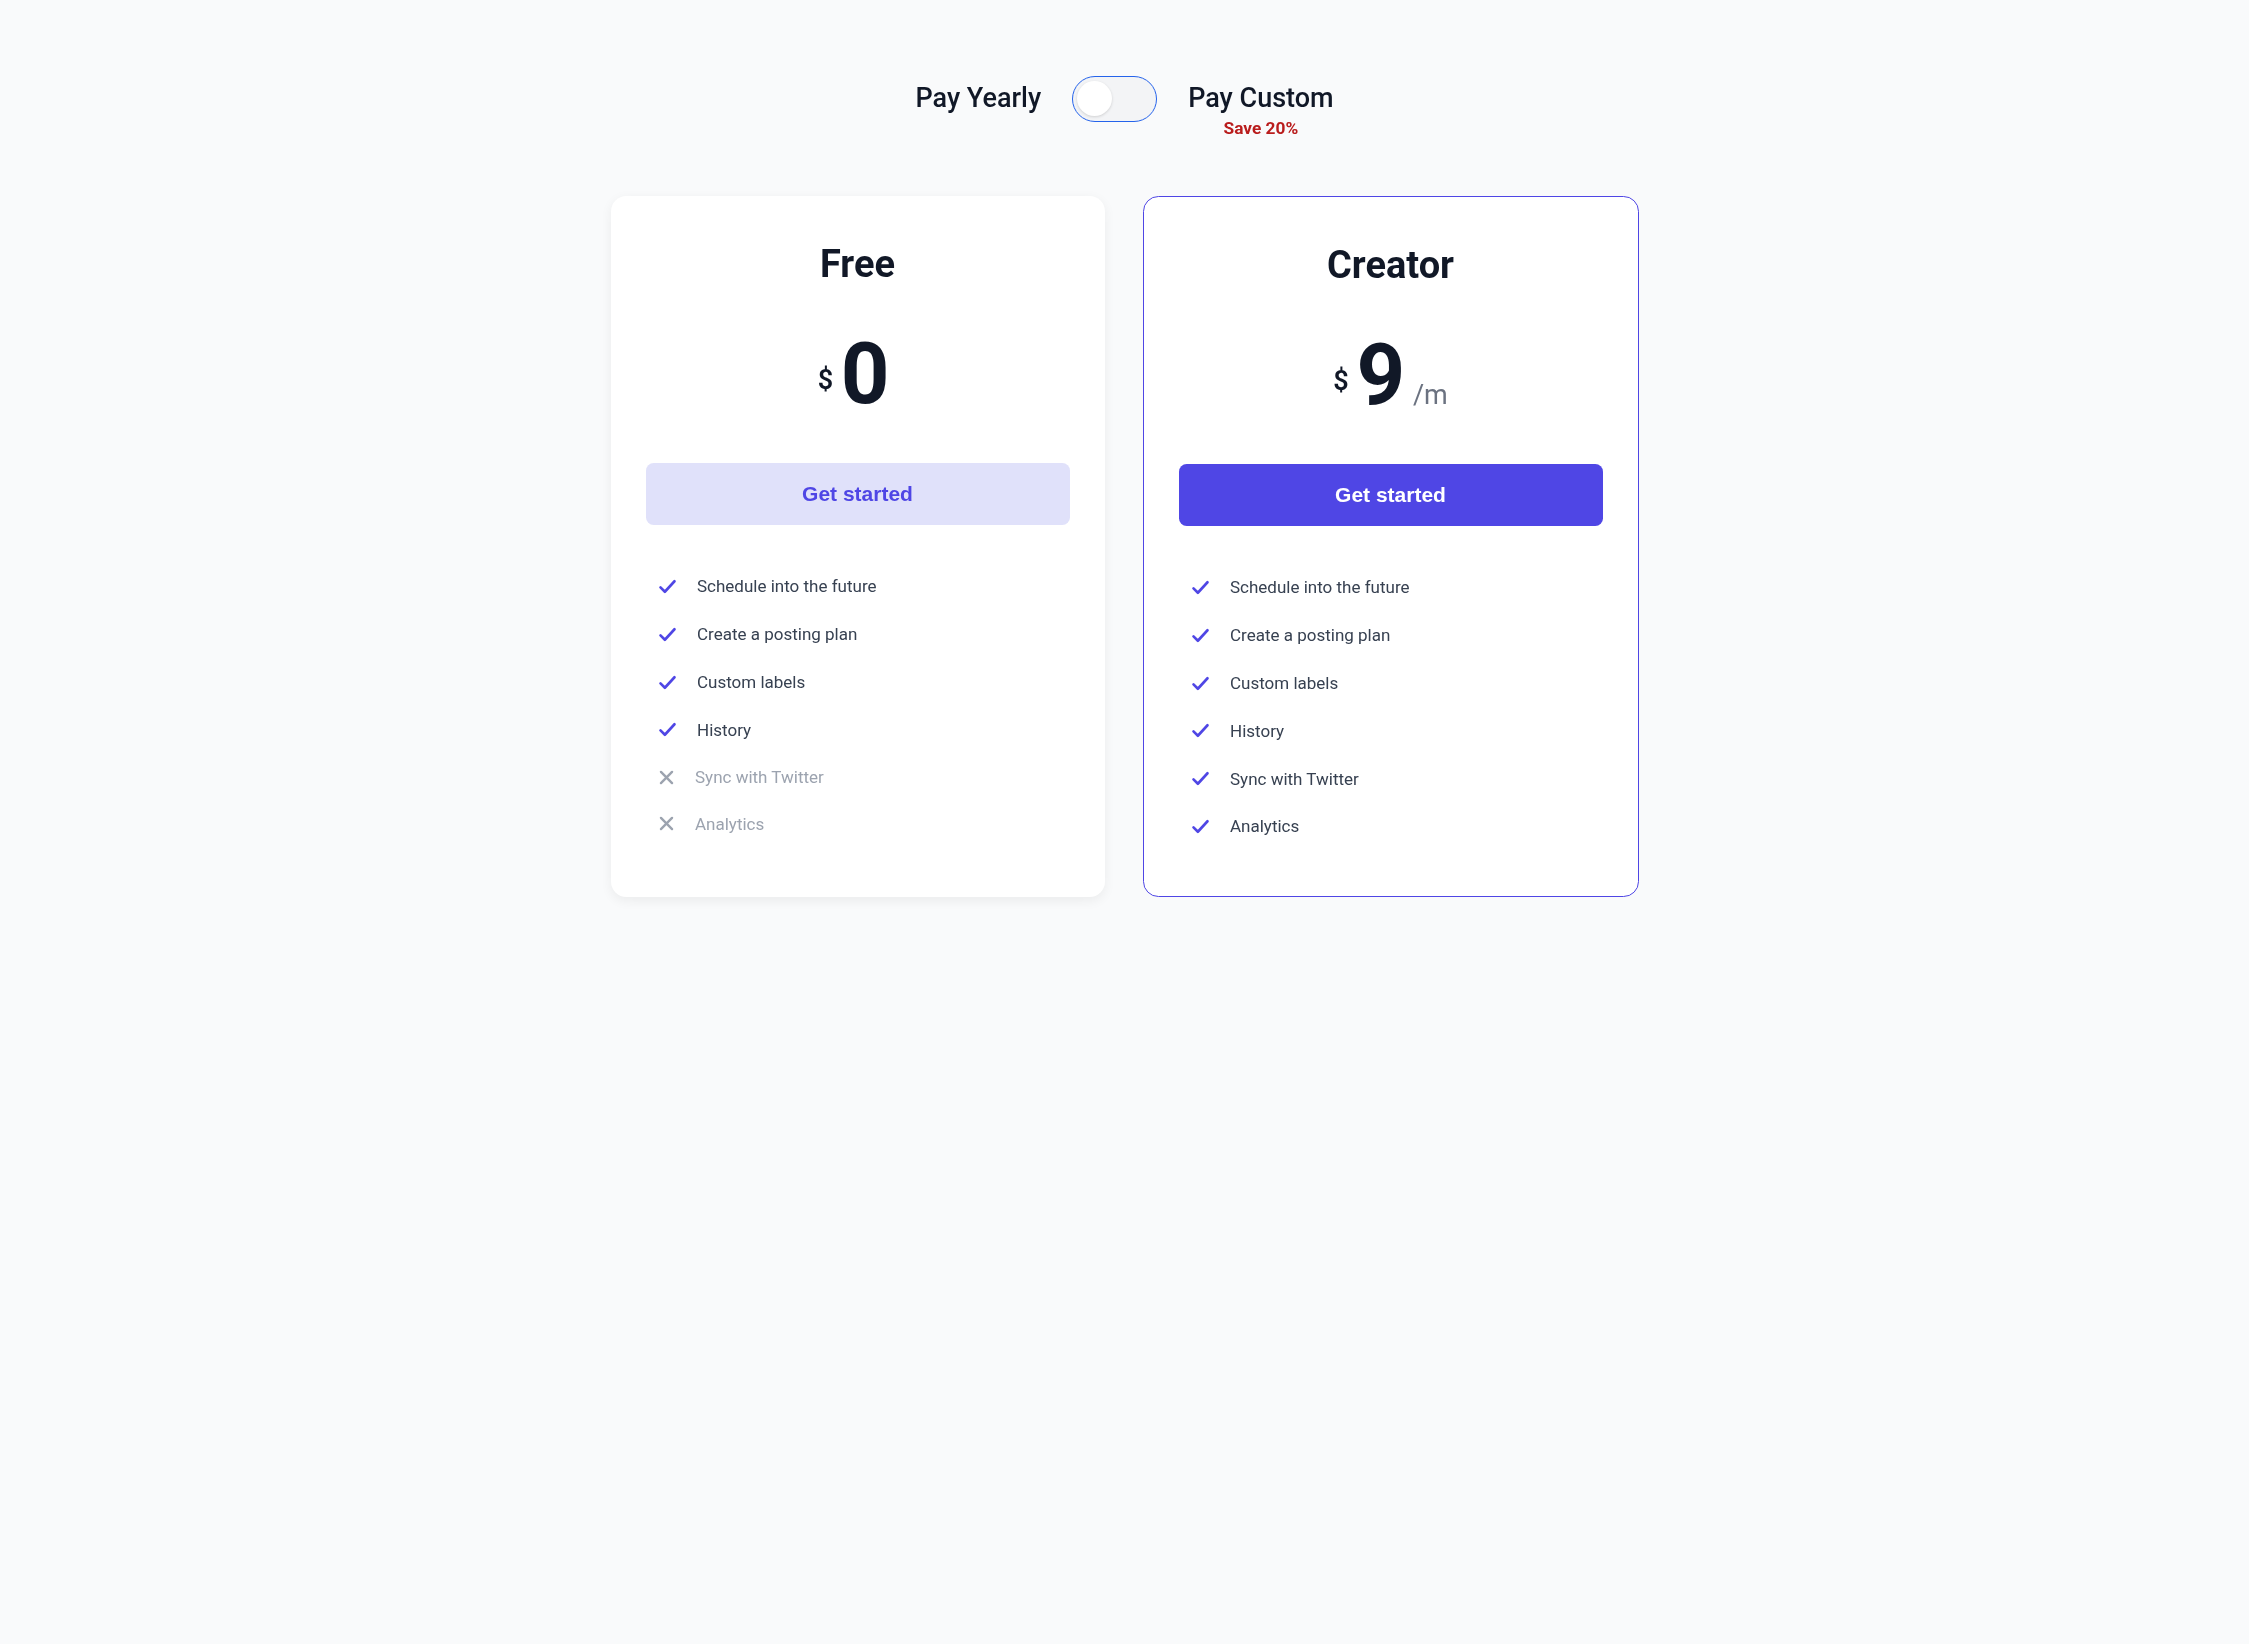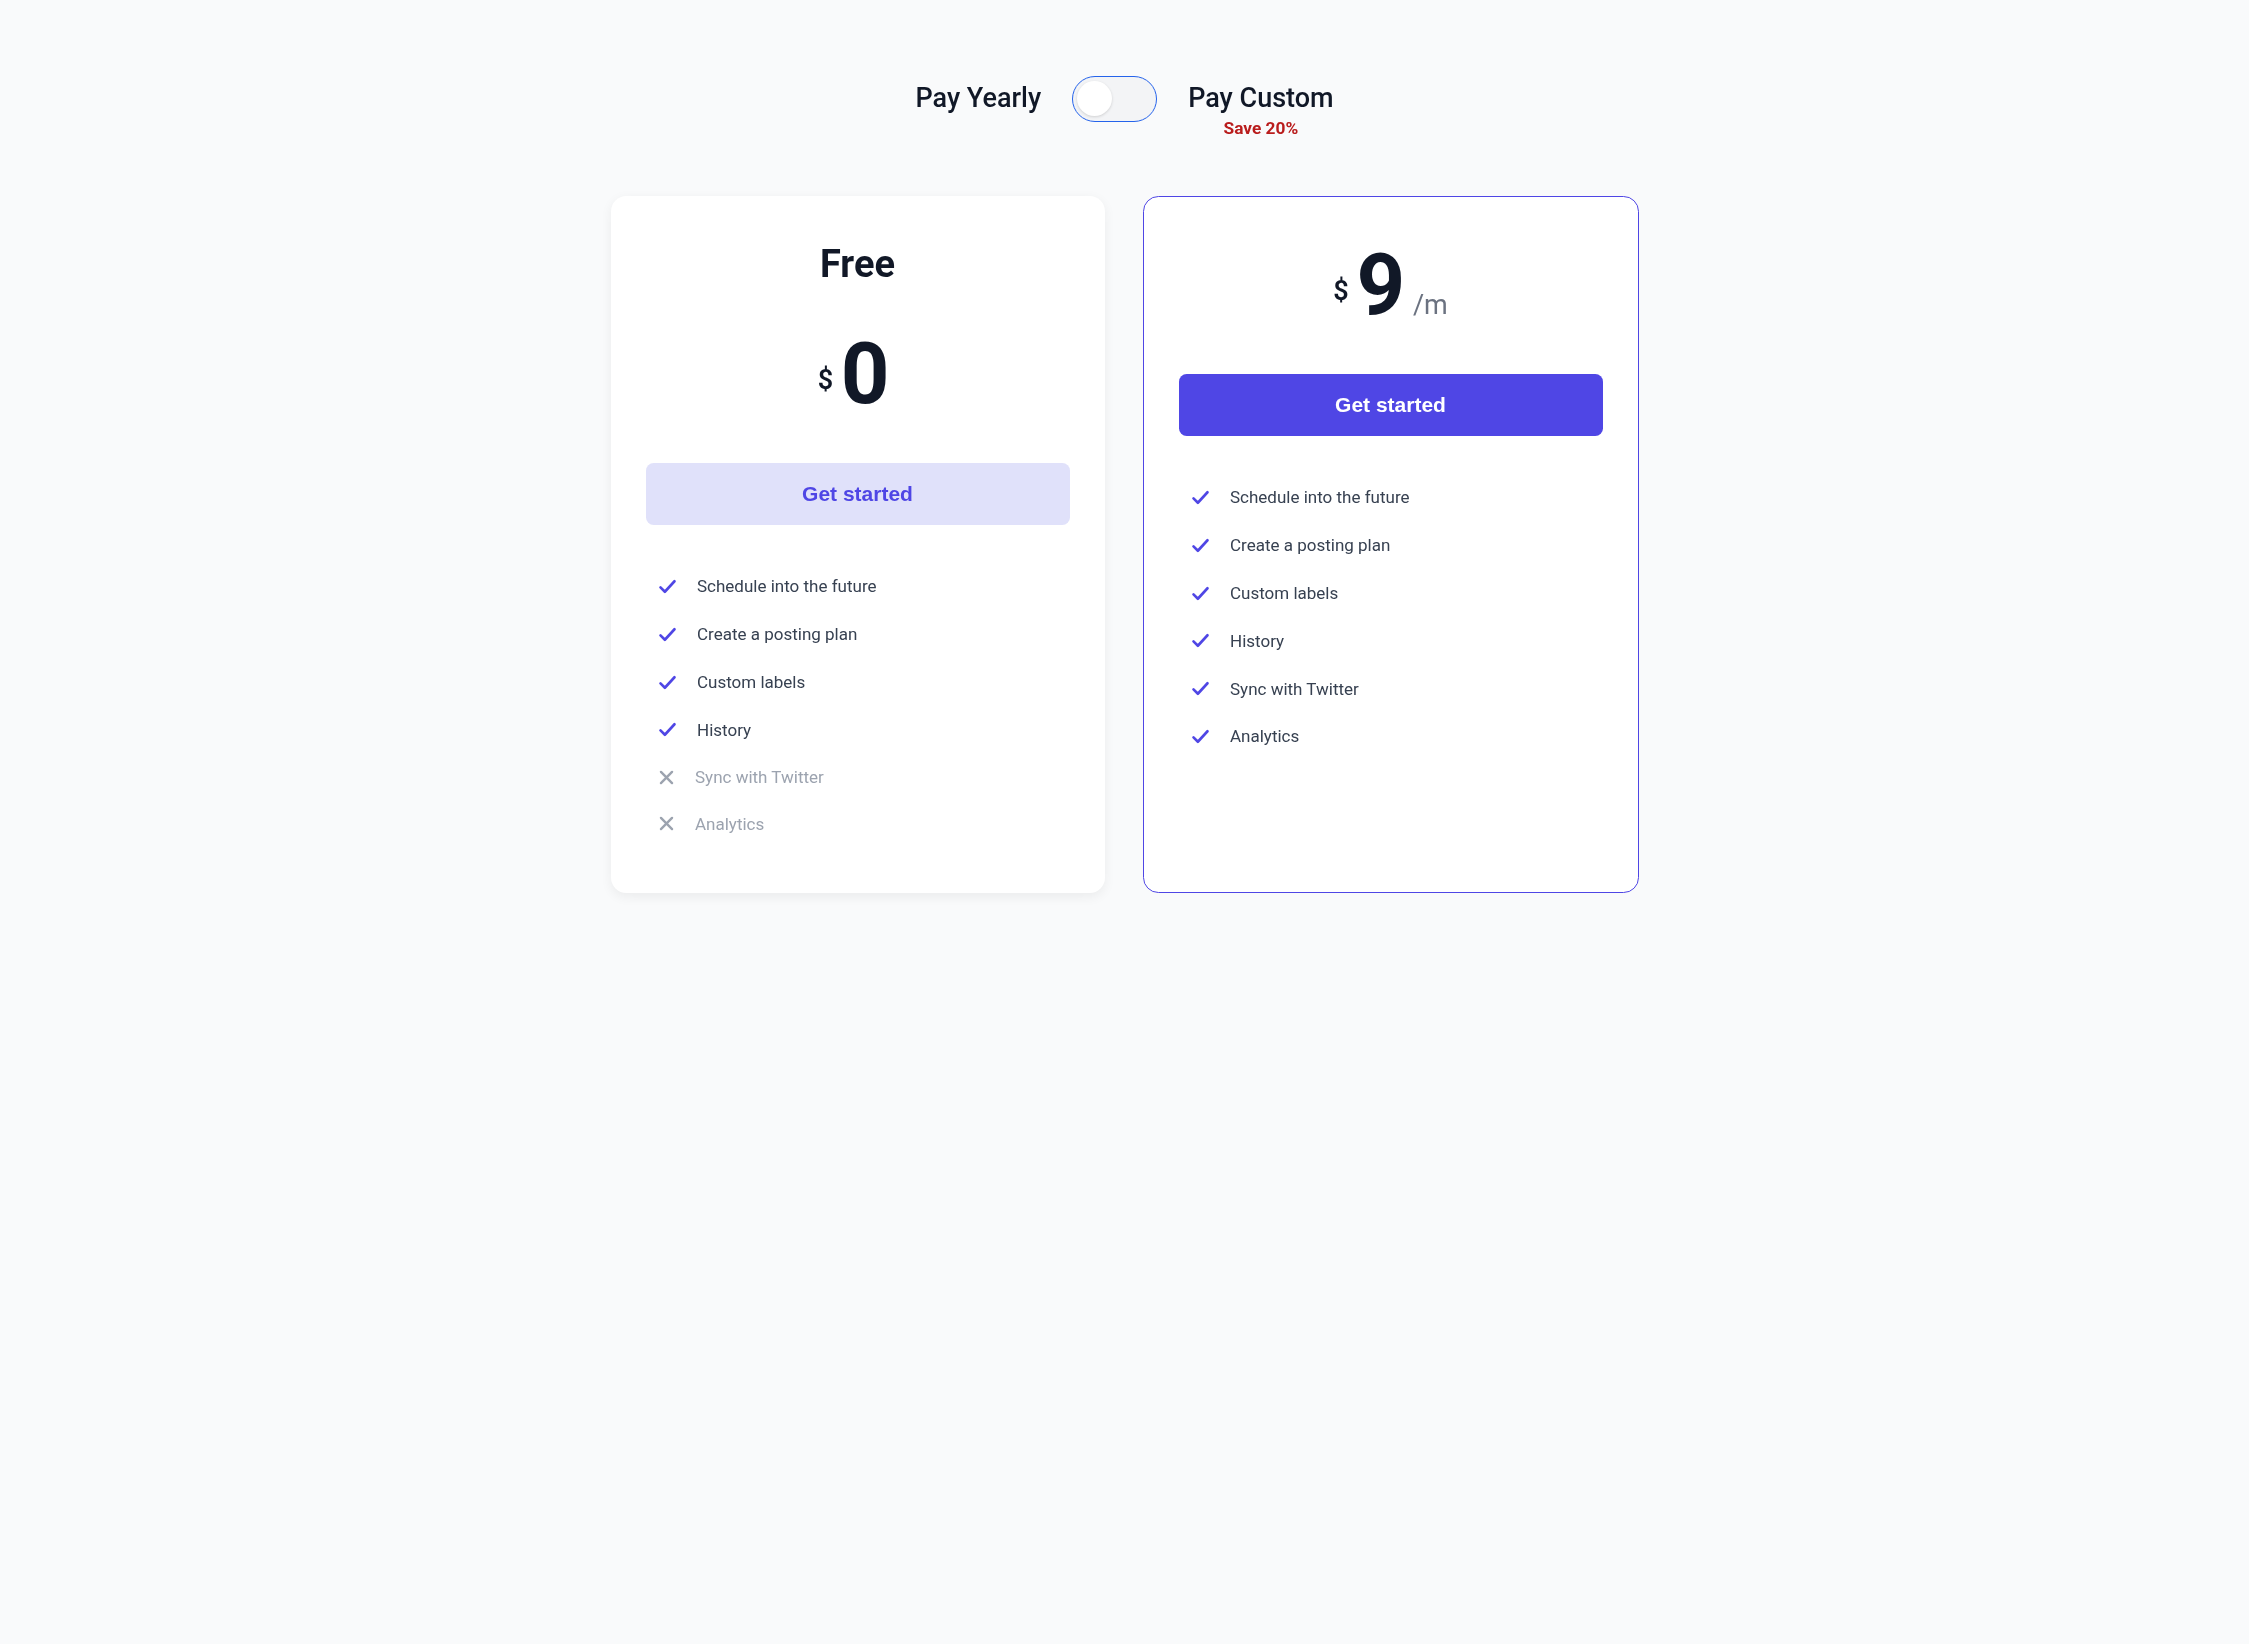--- a/index.html
+++ b/index.html
@@ -243,20 +243,21 @@
           <span class="icon-x"><svg viewBox="0 0 24 24">
                 <line x1="5" y1="5" x2="19" y2="19"></line>
                 <line x1="19" y1="5" x2="5" y2="19"></line>
               </svg></span>
           <span class="feature-text">Analytics</span>
         </li>
       </ul>
     </div>
 
     <div class="plan-card highlighted">
+      <h2 class="plan-name">Creator</h2>
       <div class="price-row">
         <span class="currency-symbol">$</span>
         <span class="price-amount">9</span>
         <span class="price-period">/m</span>
       </div>
       <button class="cta-button primary">Get started</button>
       <ul class="features">
         <li class="feature-item">
           <span class="icon-check"><svg viewBox="0 0 24 24">
                 <polyline points="4 13 9 18 20 6"></polyline>

